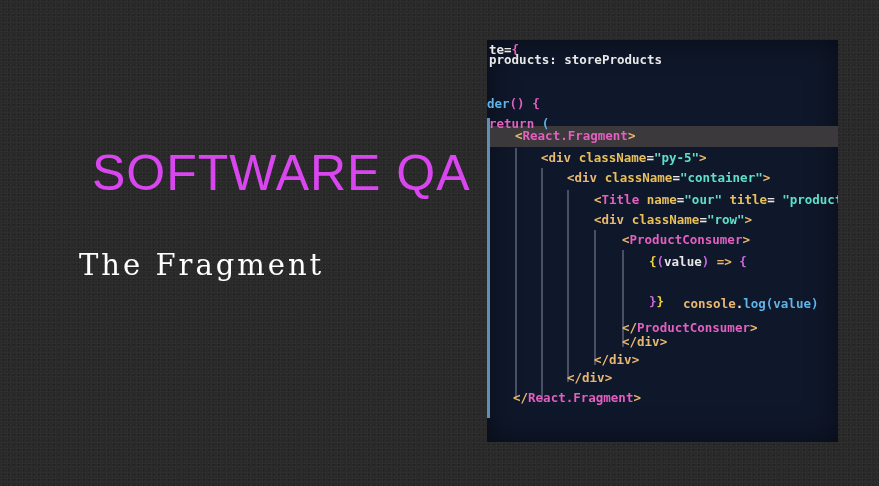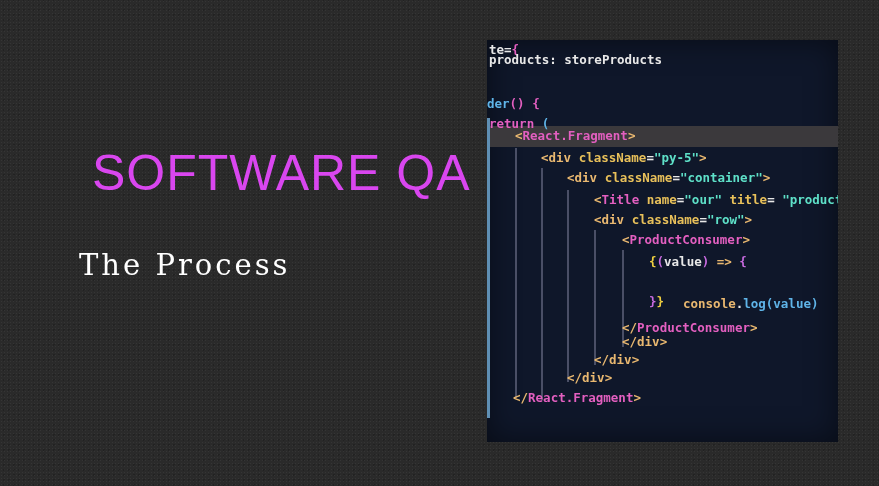--- a/index.html
+++ b/index.html
@@ -54,21 +54,21 @@
   .k-italic { }
 </style>
 </head>
 <body>
 
 <h1 class="title">
   <span>SOFTWARE QA</span>
 </h1>
 
 <h2 class="subtitle">
-  <span>The Process</span>
+  <span>The Fragment</span>
 </h2>
 
 <div class="code-photo">
   <div class="line-hl"></div>
   <div class="guide blue" style="left:0px;top:78px;height:300px;"></div>
   <div class="guide" style="left:28px;top:108px;height:250px;"></div>
   <div class="guide" style="left:54px;top:128px;height:232px;"></div>
   <div class="guide" style="left:80px;top:150px;height:192px;"></div>
   <div class="guide" style="left:107px;top:190px;height:135px;"></div>
   <div class="guide" style="left:135px;top:210px;height:97px;"></div>

